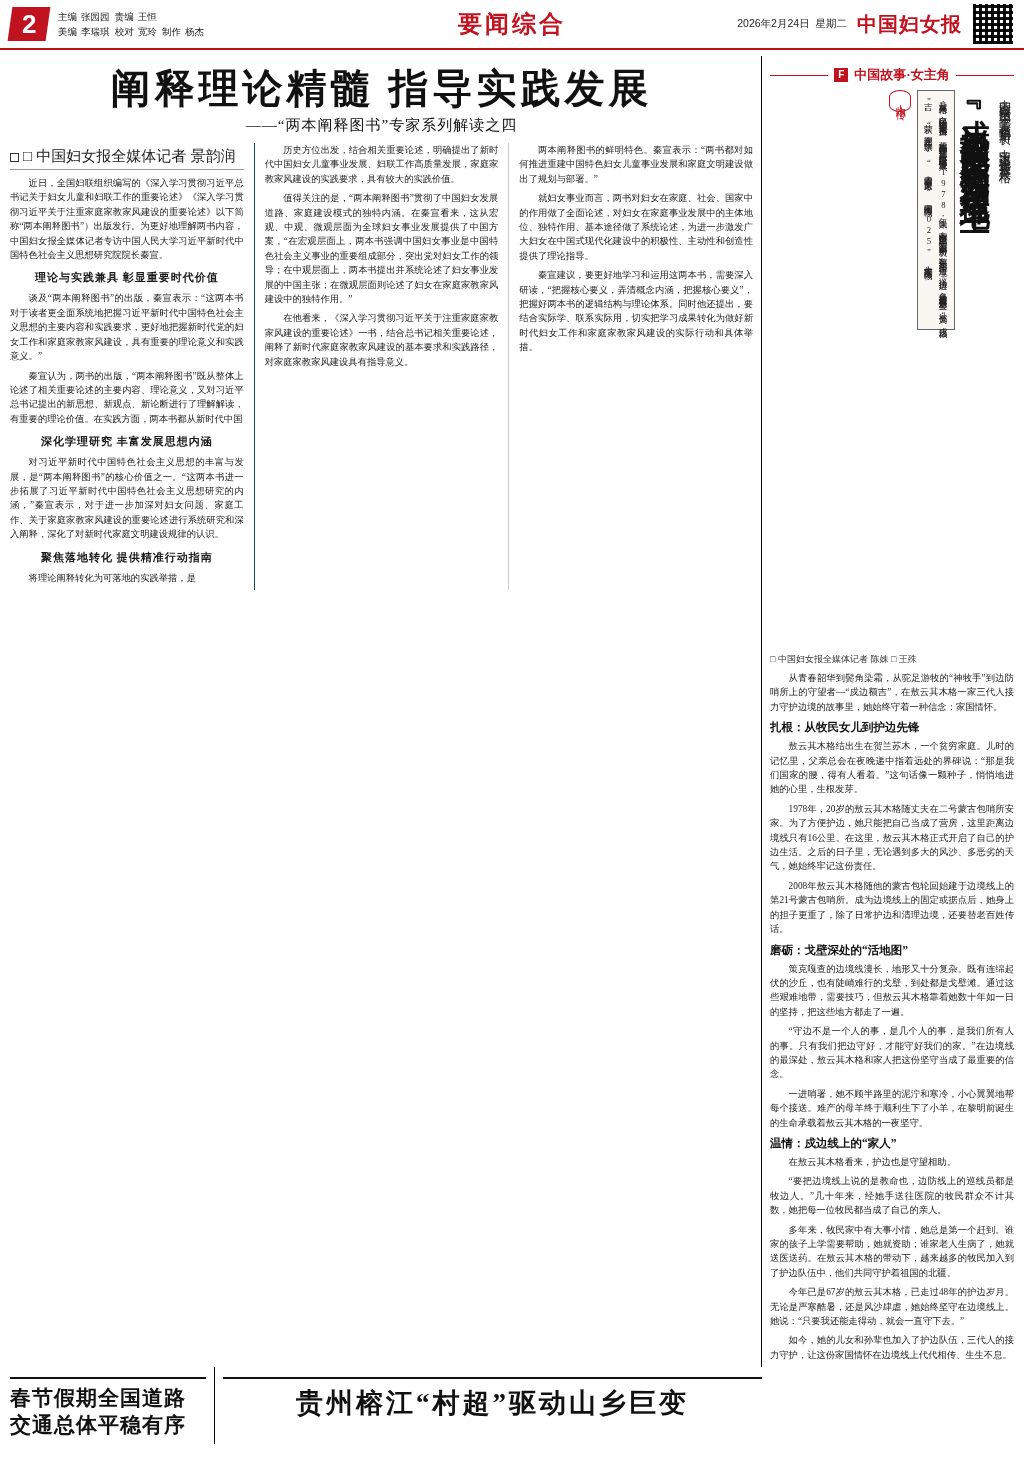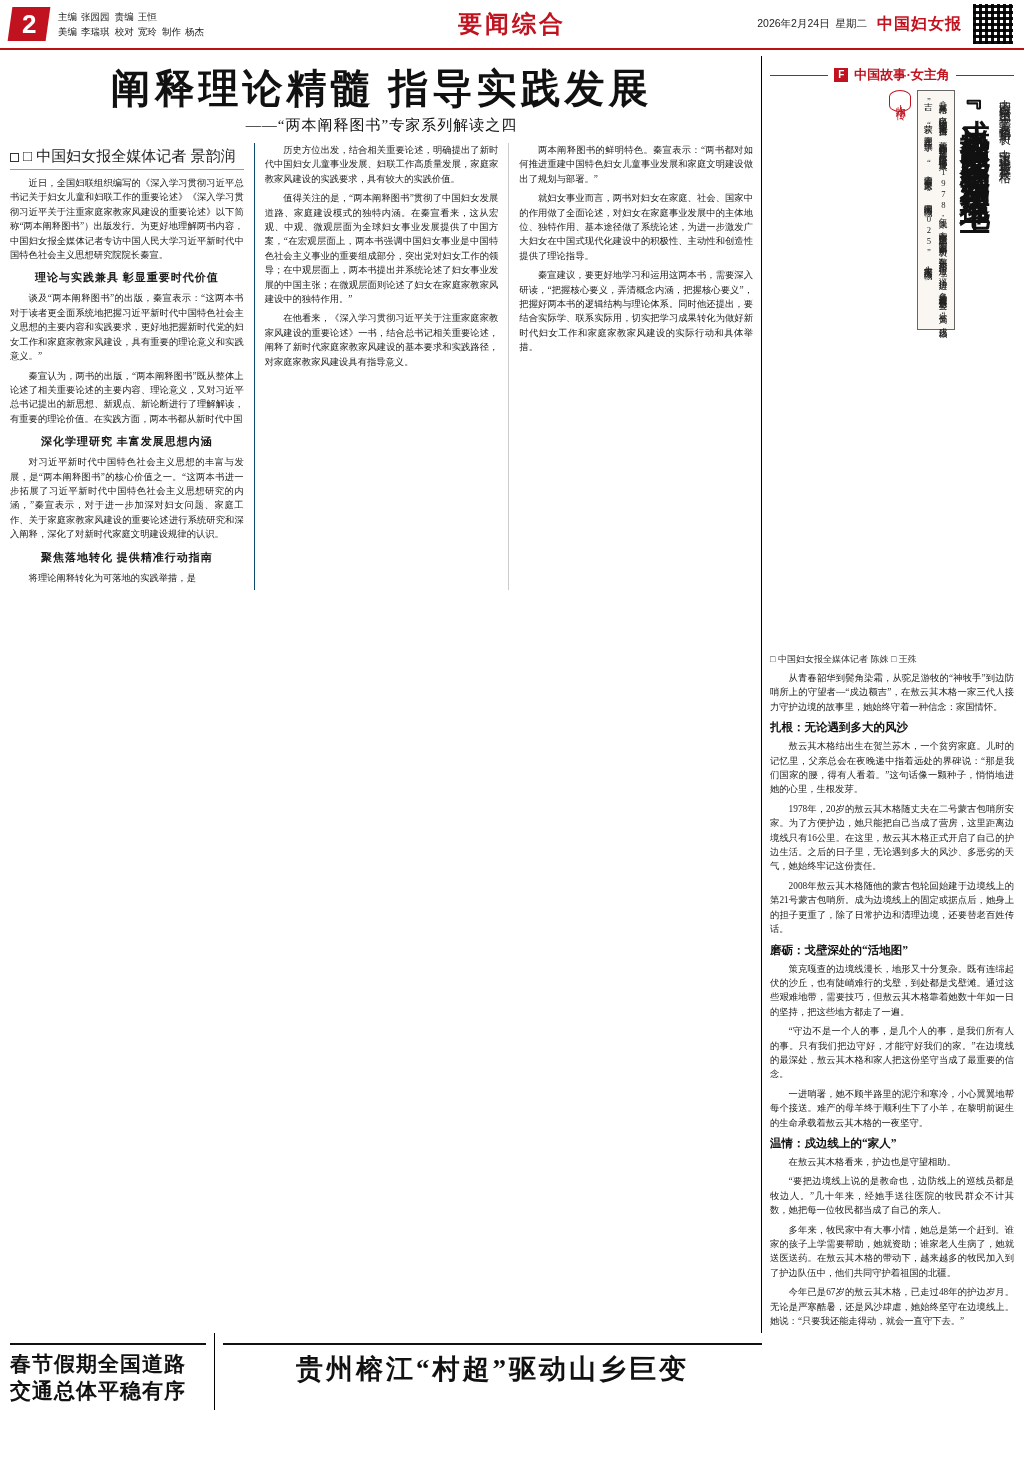--- a/index.html
+++ b/index.html
@@ -9,21 +9,21 @@
   
   .masthead{position:relative;height:50px;border-bottom:2px solid #b11;display:flex;align-items:center;padding:0 10px;box-sizing:border-box;}
   .pagenum{width:38px;height:34px;background:#c1121f;color:#fff;font-family:"Liberation Sans",sans-serif;font-size:26px;font-weight:bold;display:flex;align-items:center;justify-content:center;transform:skewX(-8deg);}
   .pagenum span{transform:skewX(8deg);}
   .credits{margin-left:10px;font-size:9.5px;line-height:15px;color:#222;font-family:"Liberation Sans",sans-serif;}
   .credits div{white-space:nowrap;}
   .credits b{font-weight:normal;margin-right:4px;}
   .sect-title{position:absolute;left:50%;transform:translateX(-50%);font-size:24px;font-weight:bold;color:#c1121f;letter-spacing:3px;font-family:"Liberation Serif",serif;}
   .mast-right{margin-left:auto;display:flex;align-items:center;gap:10px;}
   .dateline{font-size:10.5px;color:#222;font-family:"Liberation Sans",sans-serif;}
-  .paper-logo{font-size:16px;font-weight:bold;color:#c1121f;letter-spacing:1px;}
+  .paper-logo{font-size:20px;font-weight:bold;color:#c1121f;letter-spacing:1px;}
   .qr{width:40px;height:40px;background:
      repeating-linear-gradient(90deg,#111 0 3px,#fff 3px 6px),
      repeating-linear-gradient(0deg,#111 0 3px,transparent 3px 6px);
      background-blend-mode:multiply;border:1px solid #fff;}
 
   
   .body{display:flex;padding:6px 10px 0 10px;box-sizing:border-box;}
   .col-left{width:196px;flex:0 0 196px;}
   .col-right{width:244px;flex:0 0 244px;border-left:1px solid #000;padding-left:8px;}
 
@@ -130,40 +130,41 @@
           <div class="vnote">敖云其木格，自治区级非物质文化遗产项目—蒙古族服饰制作技艺（第一批）自治区级代表性传承人。1978年以来，内蒙古自治区第二十一号蒙古包哨所所长。数十年如一日坚守边境，巡边护边，义务护边总里程达数万公里，被誉为“戍边额吉”。荣获“全国三八红旗手”、“内蒙古最美家庭”“中国网络人物2025”十大年度网络人物</div>
         </div>
         <div class="oval" style="align-self:flex-start;margin-left:4px;">人物小传</div>
       </div>
 
       <div class="small-byline"><span>□ 中国妇女报全媒体记者 陈姝  □ 王殊</span></div>
       <div class="txt">
           <p>从青春韶华到鬓角染霜，从驼足游牧的“神牧手”到边防哨所上的守望者—“戍边额吉”，在敖云其木格一家三代人接力守护边境的故事里，她始终守着一种信念：家国情怀。</p>
         </div>
 
-      <div class="sub-hd">扎根：无论遇到多大的风沙</div>
+      <div class="sub-hd">扎根：从牧民女儿到护边先锋</div>
       <div class="txt">
         <p>敖云其木格结出生在贺兰苏木，一个贫穷家庭。儿时的记忆里，父亲总会在夜晚递中指着远处的界碑说：“那是我们国家的腰，得有人看着。”这句话像一颗种子，悄悄地进她的心里，生根发芽。</p>
         <p>1978年，20岁的敖云其木格随丈夫在二号蒙古包哨所安家。为了方便护边，她只能把自己当成了营房，这里距离边境线只有16公里。在这里，敖云其木格正式开启了自己的护边生活。之后的日子里，无论遇到多大的风沙、多恶劣的天气，她始终牢记这份责任。</p>
         <p>2008年敖云其木格随他的蒙古包轮回始建于边境线上的第21号蒙古包哨所。成为边境线上的固定或据点后，她身上的担子更重了，除了日常护边和清理边境，还要替老百姓传话。</p>
       </div>
 
       <div class="sub-hd">磨砺：戈壁深处的“活地图”</div>
       <div class="txt">
         <p>策克嘎查的边境线漫长，地形又十分复杂。既有连绵起伏的沙丘，也有陡峭难行的戈壁，到处都是戈壁滩。通过这些艰难地带，需要技巧，但敖云其木格靠着她数十年如一日的坚持，把这些地方都走了一遍。</p>
         <p>“守边不是一个人的事，是几个人的事，是我们所有人的事。只有我们把边守好，才能守好我们的家。”在边境线的最深处，敖云其木格和家人把这份坚守当成了最重要的信念。</p>
         <p>一进哨署，她不顾半路里的泥泞和寒冷，小心翼翼地帮每个接送。难产的母羊终于顺利生下了小羊，在黎明前诞生的生命承载着敖云其木格的一夜坚守。</p>
       </div>
 
       <div class="sub-hd">温情：戍边线上的“家人”</div>
       <div class="txt">
         <p>在敖云其木格看来，护边也是守望相助。</p>
         <p>“要把边境线上说的是教命也，边防线上的巡线员都是牧边人。”几十年来，经她手送往医院的牧民群众不计其数，她把每一位牧民都当成了自己的亲人。</p>
         <p>多年来，牧民家中有大事小情，她总是第一个赶到。谁家的孩子上学需要帮助，她就资助；谁家老人生病了，她就送医送药。在敖云其木格的带动下，越来越多的牧民加入到了护边队伍中，他们共同守护着祖国的北疆。</p>
         <p>今年已是67岁的敖云其木格，已走过48年的护边岁月。无论是严寒酷暑，还是风沙肆虐，她始终坚守在边境线上。她说：“只要我还能走得动，就会一直守下去。”</p>
+        <p>如今，她的儿女和孙辈也加入了护边队伍，三代人的接力守护，让这份家国情怀在边境线上代代相传、生生不息。</p>
       </div>
     </div>
   </div>
 
   <div style="display:flex;padding:0 10px;box-sizing:border-box;">
     <div class="col-left">
       <div class="rule"></div>
       <div class="hd2">春节假期全国道路交通总体平稳有序</div>
 
     </div>

